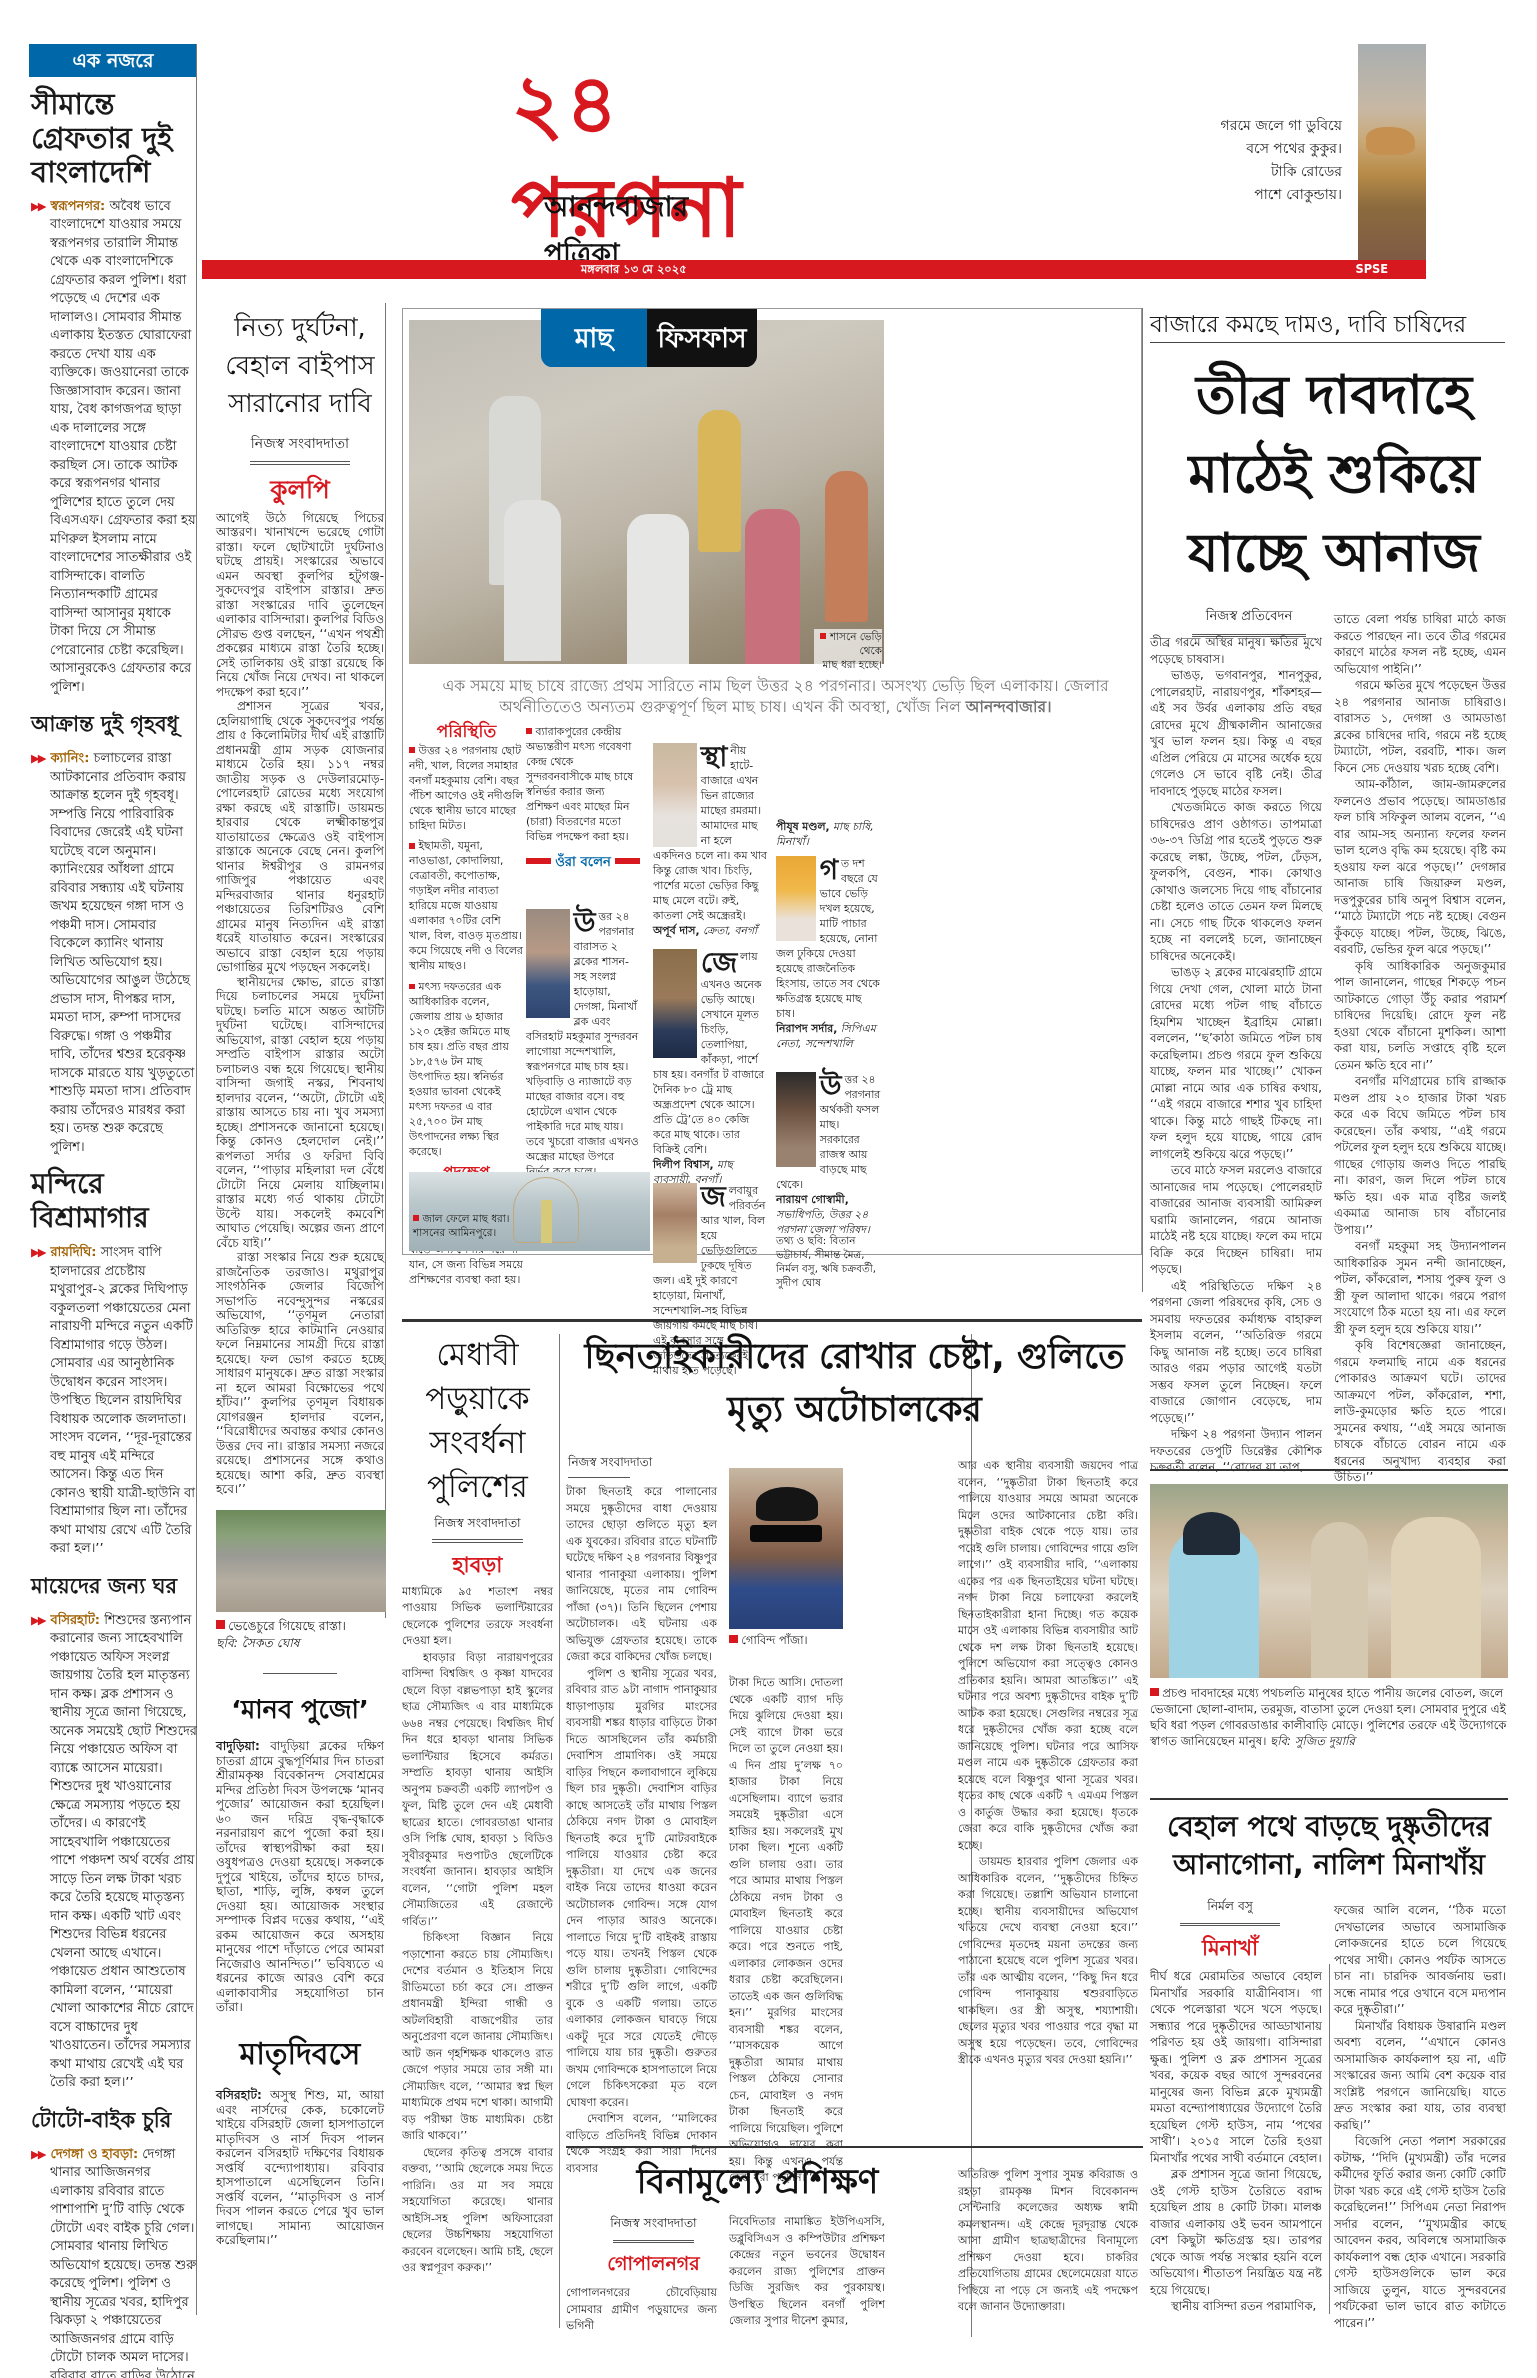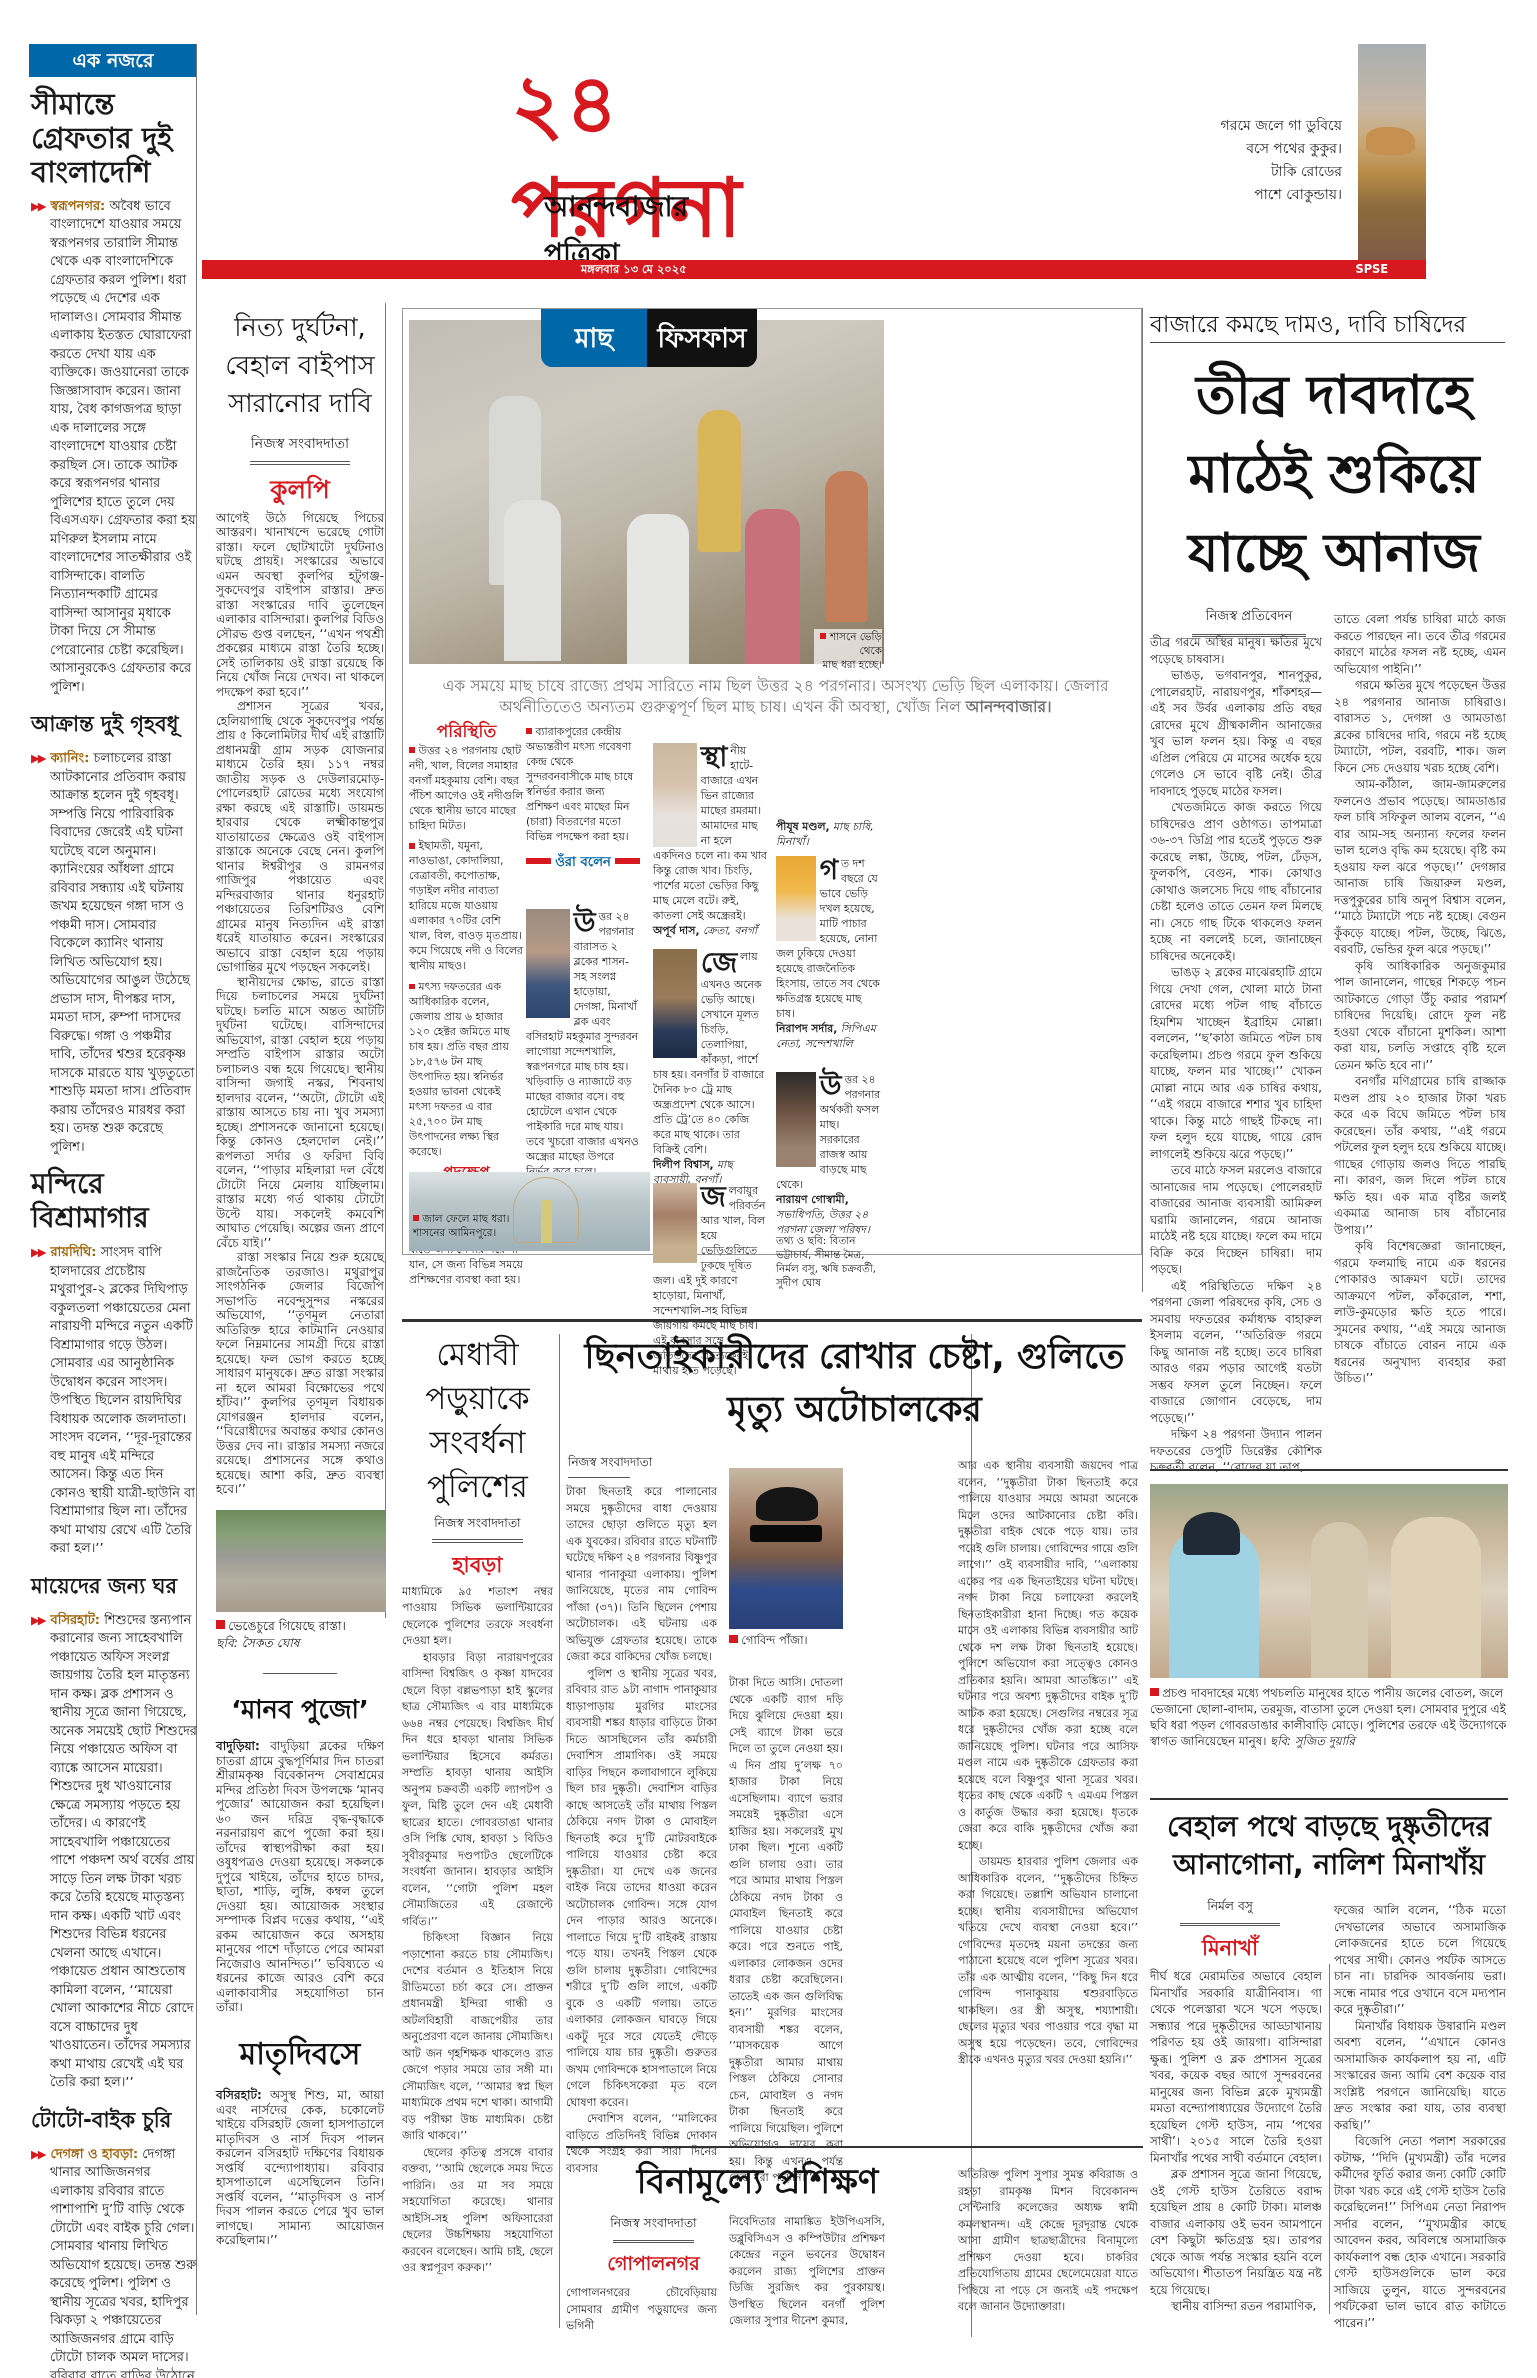--- a/index.html
+++ b/index.html
@@ -208,20 +208,21 @@
   <p>তবে মাঠে ফসল মরলেও বাজারে আনাজের দাম পড়েছে। পোলেরহাট বাজারের আনাজ ব্যবসায়ী আমিরুল ঘরামি জানালেন, গরমে আনাজ মাঠেই নষ্ট হয়ে যাচ্ছে। ফলে কম দামে বিক্রি করে দিচ্ছেন চাষিরা। দাম পড়ছে।</p>
   <p>এই পরিস্থিতিতে দক্ষিণ ২৪ পরগনা জেলা পরিষদের কৃষি, সেচ ও সমবায় দফতরের কর্মাধ্যক্ষ বাহারুল ইসলাম বলেন, ‘‘অতিরিক্ত গরমে কিছু আনাজ নষ্ট হচ্ছে। তবে চাষিরা আরও গরম পড়ার আগেই যতটা সম্ভব ফসল তুলে নিচ্ছেন। ফলে বাজারে জোগান বেড়েছে, দাম পড়েছে।’’</p>
   <p>দক্ষিণ ২৪ পরগনা উদ্যান পালন দফতরের ডেপুটি ডিরেক্টর কৌশিক চক্রবর্তী বলেন, ‘‘রোদের যা তাপ,</p>
 </div>
 <div class="abs body-text" style="left:1334px;top:611px;width:172px;font-size:11.7px;line-height:16.5px;">
   <p style="text-indent:0;">তাতে বেলা পর্যন্ত চাষিরা মাঠে কাজ করতে পারছেন না। তবে তীব্র গরমের কারণে মাঠের ফসল নষ্ট হচ্ছে, এমন অভিযোগ পাইনি।’’</p>
   <p>গরমে ক্ষতির মুখে পড়েছেন উত্তর ২৪ পরগনার আনাজ চাষিরাও। বারাসত ১, দেগঙ্গা ও আমডাঙা ব্লকের চাষিদের দাবি, গরমে নষ্ট হচ্ছে টম্যাটো, পটল, বরবটি, শাক। জল কিনে সেচ দেওয়ায় খরচ হচ্ছে বেশি।</p>
   <p>আম-কাঁঠাল, জাম-জামরুলের ফলনেও প্রভাব পড়েছে। আমডাঙার ফল চাষি সফিকুল আলম বলেন, ‘‘এ বার আম-সহ অন্যান্য ফলের ফলন ভাল হলেও বৃদ্ধি কম হয়েছে। বৃষ্টি কম হওয়ায় ফল ঝরে পড়ছে।’’ দেগঙ্গার আনাজ চাষি জিয়ারুল মণ্ডল, দত্তপুকুরের চাষি অনুপ বিশ্বাস বলেন, ‘‘মাঠে টম্যাটো পচে নষ্ট হচ্ছে। বেগুন কুঁকড়ে যাচ্ছে। পটল, উচ্ছে, ঝিঙে, বরবটি, ভেন্ডির ফুল ঝরে পড়ছে।’’</p>
   <p>কৃষি আধিকারিক অনুজকুমার পাল জানালেন, গাছের শিকড়ে পচন আটকাতে গোড়া উঁচু করার পরামর্শ চাষিদের দিয়েছি। রোদে ফুল নষ্ট হওয়া থেকে বাঁচানো মুশকিল। আশা করা যায়, চলতি সপ্তাহে বৃষ্টি হলে তেমন ক্ষতি হবে না।’’</p>
   <p>বনগাঁর মণিগ্রামের চাষি রাজ্জাক মণ্ডল প্রায় ২০ হাজার টাকা খরচ করে এক বিঘে জমিতে পটল চাষ করেছেন। তাঁর কথায়, ‘‘এই গরমে পটলের ফুল হলুদ হয়ে শুকিয়ে যাচ্ছে। গাছের গোড়ায় জলও দিতে পারছি না। কারণ, জল দিলে পটল চাষে ক্ষতি হয়। এক মাত্র বৃষ্টির জলই একমাত্র আনাজ চাষ বাঁচানোর উপায়।’’</p>
+  <p>বনগাঁ মহকুমা সহ উদ্যানপালন আধিকারিক সুমন নন্দী জানাচ্ছেন, পটল, কাঁকরোল, শসায় পুরুষ ফুল ও স্ত্রী ফুল আলাদা থাকে। গরমে পরাগ সংযোগে ঠিক মতো হয় না। এর ফলে স্ত্রী ফুল হলুদ হয়ে শুকিয়ে যায়।’’</p>
   <p>কৃষি বিশেষজ্ঞেরা জানাচ্ছেন, গরমে ফলমাছি নামে এক ধরনের পোকারও আক্রমণ ঘটে। তাদের আক্রমণে পটল, কাঁকরোল, শশা, লাউ-কুমড়োর ক্ষতি হতে পারে। সুমনের কথায়, ‘‘এই সময়ে আনাজ চাষকে বাঁচাতে বোরন নামে এক ধরনের অনুখাদ্য ব্যবহার করা উচিত।’’</p>
 </div>
 
 <div class="hrule" style="left:1150px;top:1469px;width:358px;height:1.9px;"></div>
 
 <div class="photo" style="left:1150px;top:1484px;width:358px;height:194px;background:linear-gradient(180deg,#9aa58a 0%,#c9b79a 25%,#dcd2c0 55%,#c2a98b 100%);">
   <div style="position:absolute;left:19px;top:43px;width:90px;height:151px;background:#9fd2e2;border-radius:38px 38px 0 0;"></div>
   <div style="position:absolute;left:33px;top:28px;width:57px;height:43px;background:#1f2a36;border-radius:50% 50% 10% 10%;"></div>
   <div style="position:absolute;left:161px;top:38px;width:57px;height:156px;background:#d4c8b0;border-radius:28px 28px 0 0;"></div>
   <div style="position:absolute;left:241px;top:33px;width:90px;height:161px;background:#e0d2b6;border-radius:38px 38px 0 0;"></div>

